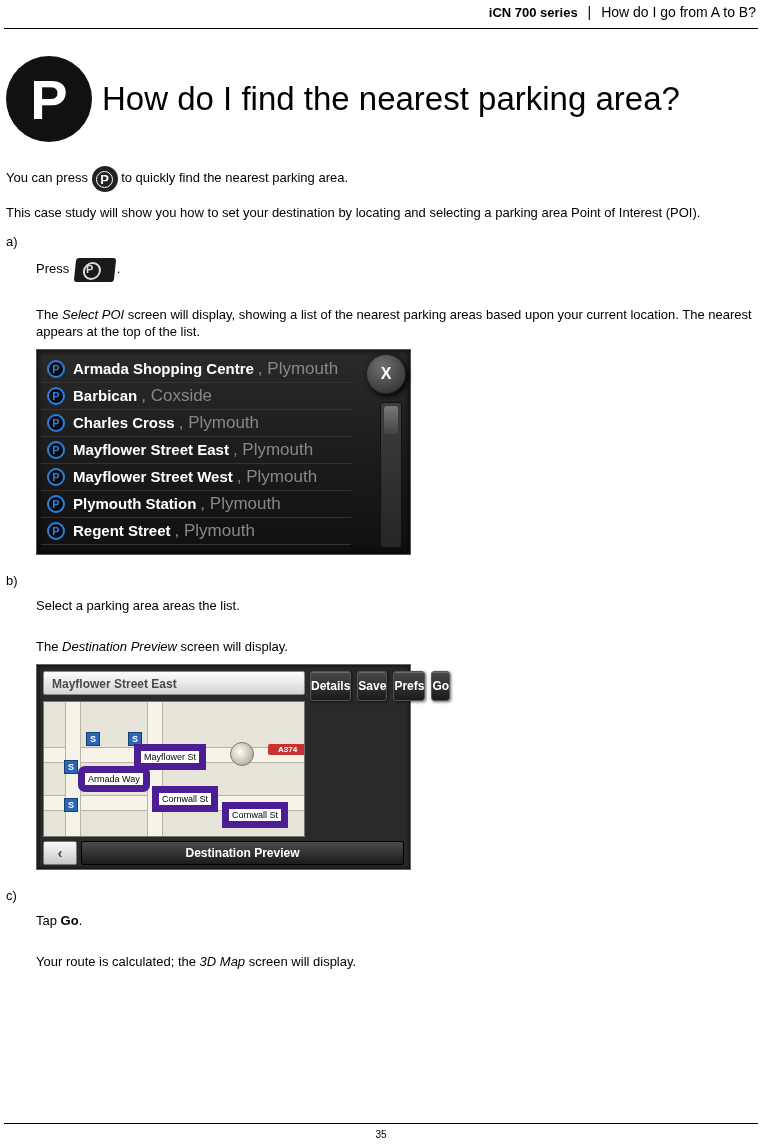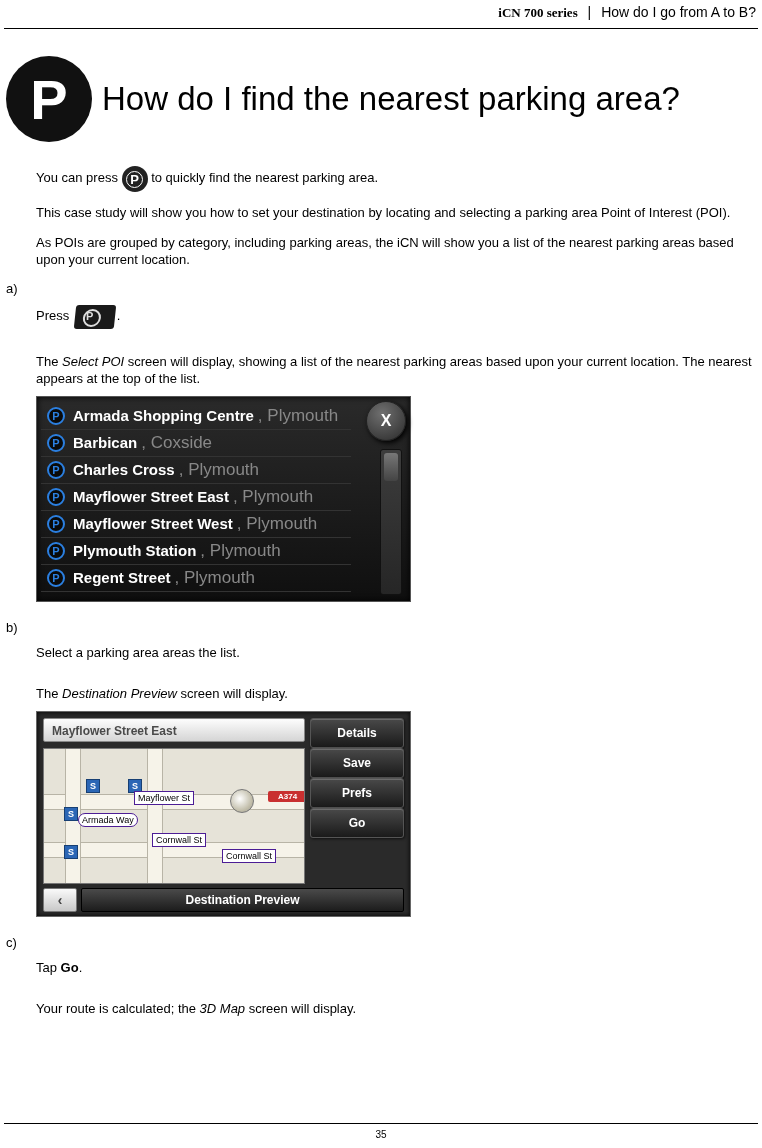--- a/index.html
+++ b/index.html
@@ -14,21 +14,21 @@
   }
   .header-bar {
     position: absolute;
     top: 4px;
     right: 6px;
     left: 6px;
     font-size: 14px;
     text-align: right;
     padding-bottom: 4px;
   }
-  .header-bar .series { font-weight: bold; font-family: Liberation Serif, serif; font-size: 13px; padding-left: 11px; }
+  .header-bar .series { font-weight: bold; font-family: Liberation Sans, sans-serif; font-size: 13px; padding-left: 11px; }
   .header-bar .sep { margin: 0 6px; }
   .header-rule {
     position: absolute;
     top: 28px;
     left: 4px; right: 4px;
     border-top: 1px solid #000;
   }
   .content {
     position: absolute;
     top: 56px;
@@ -88,21 +88,21 @@
     border-radius: 50%;
   }
   .p-key::after {
     content: "P";
     position: absolute;
     left: 11px; top: 4px;
     color: #ddd;
     font-size: 11px; font-weight: bold;
     transform: skewX(6deg);
   }
-  p.body { margin-bottom: 12px; line-height: 1.35; margin-left: 30px; }
+  p.body { margin-bottom: 12px; line-height: 1.35; }
   ol.steps { list-style: none; padding: 0; margin: 0; }
   ol.steps > li { display: flex; margin-bottom: 12px; }
   ol.steps > li .marker { width: 30px; flex-shrink: 0; }
   ol.steps > li .stepbody { flex: 1; }
   .stepbody p { line-height: 1.35; margin-bottom: 2px; margin-top: 24px; }
   em.screen { font-style: italic; }
   .shot-wrap { margin-top: 8px; margin-bottom: 6px; }
 
   
   .poi-shot {
@@ -177,21 +177,21 @@
     color: #4a4a4a;
     font-size: 12px; font-weight: bold;
     font-family: Tahoma, Arial, sans-serif;
     padding-left: 8px;
     line-height: 24px;
   }
   .dest-btns {
     position: absolute;
     top: 6px; right: 6px;
     width: 94px;
-    display: flex; flex-direction: column; 
+    display: flex; flex-direction: row; gap: 6px;
   }
   .dest-btn {
     height: 30px;
     background: linear-gradient(#494949,#1a1a1a);
     border: 1px solid #555;
     border-radius: 3px;
     color: #fff;
     font-family: Tahoma, Arial, sans-serif;
     font-size: 12px; font-weight: bold;
     display: flex; align-items: center; justify-content: center;
@@ -212,21 +212,21 @@
   }
   .dest-map .road-h { height: 14px; left: 0; right: 0; }
   .dest-map .road-v { width: 14px; top: 0; bottom: 0; }
   .dest-map .rh1 { top: 46px; }
   .dest-map .rh2 { top: 94px; }
   .dest-map .rv1 { left: 22px; }
   .dest-map .rv2 { left: 104px; }
   .dest-map .label {
     position: absolute;
     background: #fff;
-    border: 1px solid #4c1d95;
+    border: 7px solid #4c1d95;
     font-size: 9px;
     padding: 1px 3px;
     white-space: nowrap;
   }
   .dest-map .sicon {
     position: absolute;
     width: 14px; height: 14px;
     background: #2b66b5;
     color: #fff;
     font-size: 9px; font-weight: bold;
@@ -304,21 +304,20 @@
     <div class="p-circle-large">P</div>
     <h1>How do I find the nearest parking area?</h1>
   </div>
 
   <p class="body">
     <span>You can press </span>
     <span class="p-circle-small"></span>
     <span> to quickly find the nearest parking area.</span>
   </p>
   <p class="body">This case study will show you how to set your destination by locating and selecting a parking area Point of Interest (POI).</p>
-  <p class="body">As POIs are grouped by category, including parking areas, the iCN will show you a list of the nearest parking areas based upon your current location.</p>
 
   <ol class="steps">
 
     <li>
       <div class="marker">a)</div>
       <div class="stepbody">
         <p>
           <span>Press </span>
           <span class="p-key"></span><span>.</span>
         </p>

